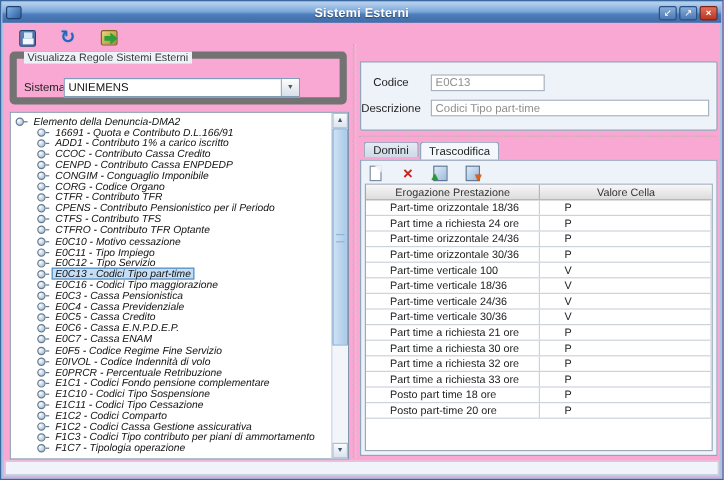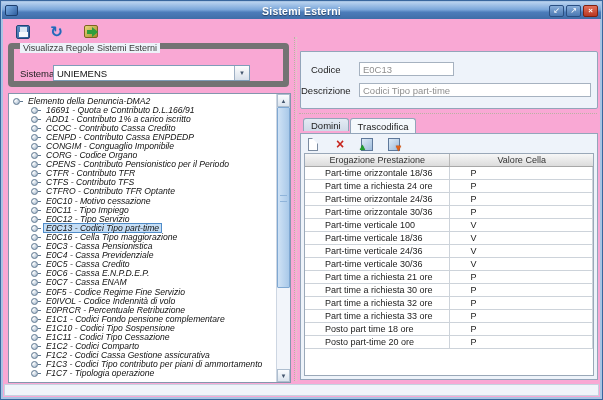--- a/index.html
+++ b/index.html
@@ -196,28 +196,28 @@
         <div class="tree-item child">
           <span class="node-icon"></span>
           <span class="lbl">CONGIM - Conguaglio Imponibile</span>
         </div>
         <div class="tree-item child">
           <span class="node-icon"></span>
           <span class="lbl">CORG - Codice Organo</span>
         </div>
         <div class="tree-item child">
           <span class="node-icon"></span>
+          <span class="lbl">CTFR - Contributo TFR</span>
+        </div>
+        <div class="tree-item child">
+          <span class="node-icon"></span>
           <span class="lbl">CPENS - Contributo Pensionistico per il Periodo</span>
         </div>
         <div class="tree-item child">
           <span class="node-icon"></span>
-          <span class="lbl">CTFR - Contributo TFR</span>
-        </div>
-        <div class="tree-item child">
-          <span class="node-icon"></span>
           <span class="lbl">CTFS - Contributo TFS</span>
         </div>
         <div class="tree-item child">
           <span class="node-icon"></span>
           <span class="lbl">CTFRO - Contributo TFR Optante</span>
         </div>
         <div class="tree-item child">
           <span class="node-icon"></span>
           <span class="lbl">E0C10 - Motivo cessazione</span>
         </div>
@@ -228,21 +228,21 @@
         <div class="tree-item child">
           <span class="node-icon"></span>
           <span class="lbl">E0C12 - Tipo Servizio</span>
         </div>
         <div class="tree-item child selected">
           <span class="node-icon"></span>
           <span class="lbl">E0C13 - Codici Tipo part-time</span>
         </div>
         <div class="tree-item child">
           <span class="node-icon"></span>
-          <span class="lbl">E0C16 - Cella Tipo maggiorazione</span>
+          <span class="lbl">E0C16 - Codici Tipo maggiorazione</span>
         </div>
         <div class="tree-item child">
           <span class="node-icon"></span>
           <span class="lbl">E0C3 - Cassa Pensionistica</span>
         </div>
         <div class="tree-item child">
           <span class="node-icon"></span>
           <span class="lbl">E0C4 - Cassa Previdenziale</span>
         </div>
         <div class="tree-item child">

